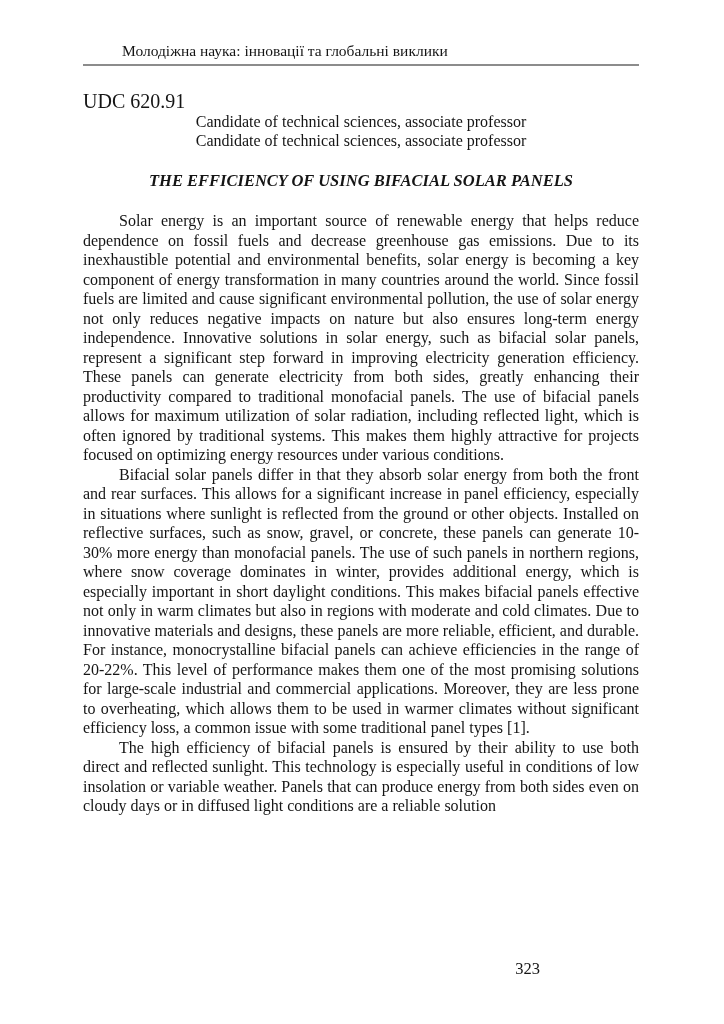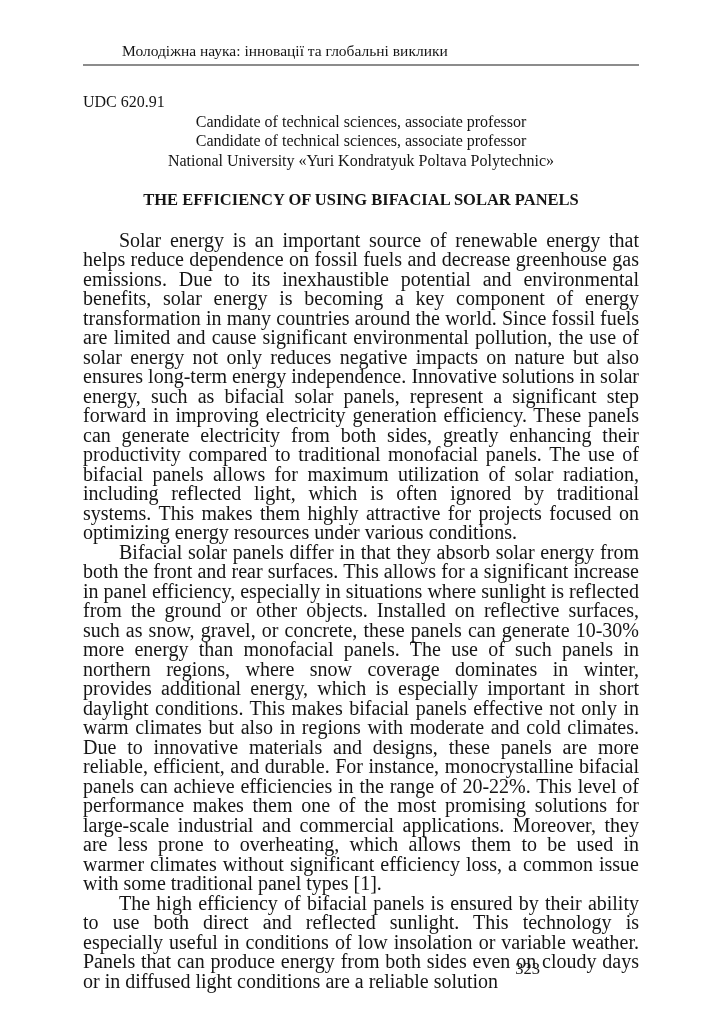--- a/index.html
+++ b/index.html
@@ -29,44 +29,45 @@
   .running-header {
     margin-top: 42px;
     padding-left: 39px;
     padding-bottom: 5px;
     font-size: 15.5px;
     line-height: 17px;
     border-bottom: 2px solid #8c8c8c;
   }
   .udc {
     margin-top: 26px;
-    font-size: 16px;
+    font-size: 20px;
     line-height: 19.5px;
   }
   .author-block {
     text-align: center;
     font-size: 16px;
     line-height: 19.5px;
   }
   .author-name {
     font-weight: bold;
     font-style: italic;
   }
   .paper-title {
     margin: 20px 0 21px 0;
     text-align: center;
     font-size: 16.5px;
     line-height: 19.5px;
     font-weight: bold;
+    font-style: italic;
   }
   .body-para {
     margin: 0;
     text-align: justify;
     text-indent: 36px;
-    font-size: 20px;
+    font-size: 16px;
     line-height: 19.5px;
   }
   .page-number {
     position: absolute;
     right: 88px;
     bottom: 46px;
     font-size: 16.5px;
     line-height: 19px;
     margin-left: 15px;
   }
@@ -79,21 +80,20 @@
 
     <div class="running-header">
       <span>Молодіжна наука: інновації та глобальні виклики</span>
     </div>
 
     <div class="udc">UDC 620.91</div>
 
     <div class="author-block">
       <div class="author-title">Candidate of technical sciences, associate professor</div>
       <div class="author-title">Candidate of technical sciences, associate professor</div>
-      <div class="affiliation">National University «Yuri Kondratyuk Poltava Polytechnic»</div>
     </div>
 
     <h1 class="paper-title">THE EFFICIENCY OF USING BIFACIAL SOLAR PANELS</h1>
 
     <p class="body-para">Solar energy is an important source of renewable energy that helps reduce dependence on fossil fuels and decrease greenhouse gas emissions. Due to its inexhaustible potential and environmental benefits, solar energy is becoming a key component of energy transformation in many countries around the world. Since fossil fuels are limited and cause significant environmental pollution, the use of solar energy not only reduces negative impacts on nature but also ensures long-term energy independence. Innovative solutions in solar energy, such as bifacial solar panels, represent a significant step forward in improving electricity generation efficiency. These panels can generate electricity from both sides, greatly enhancing their productivity compared to traditional monofacial panels. The use of bifacial panels allows for maximum utilization of solar radiation, including reflected light, which is often ignored by traditional systems. This makes them highly attractive for projects focused on optimizing energy resources under various conditions.</p>
     <p class="body-para">Bifacial solar panels differ in that they absorb solar energy from both the front and rear surfaces. This allows for a significant increase in panel efficiency, especially in situations where sunlight is reflected from the ground or other objects. Installed on reflective surfaces, such as snow, gravel, or concrete, these panels can generate 10-30% more energy than monofacial panels. The use of such panels in northern regions, where snow coverage dominates in winter, provides additional energy, which is especially important in short daylight conditions. This makes bifacial panels effective not only in warm climates but also in regions with moderate and cold climates. Due to innovative materials and designs, these panels are more reliable, efficient, and durable. For instance, monocrystalline bifacial panels can achieve efficiencies in the range of 20-22%. This level of performance makes them one of the most promising solutions for large-scale industrial and commercial applications. Moreover, they are less prone to overheating, which allows them to be used in warmer climates without significant efficiency loss, a common issue with some traditional panel types [1].</p>
     <p class="body-para">The high efficiency of bifacial panels is ensured by their ability to use both direct and reflected sunlight. This technology is especially useful in conditions of low insolation or variable weather. Panels that can produce energy from both sides even on cloudy days or in diffused light conditions are a reliable solution</p>
 
   </div>
 

